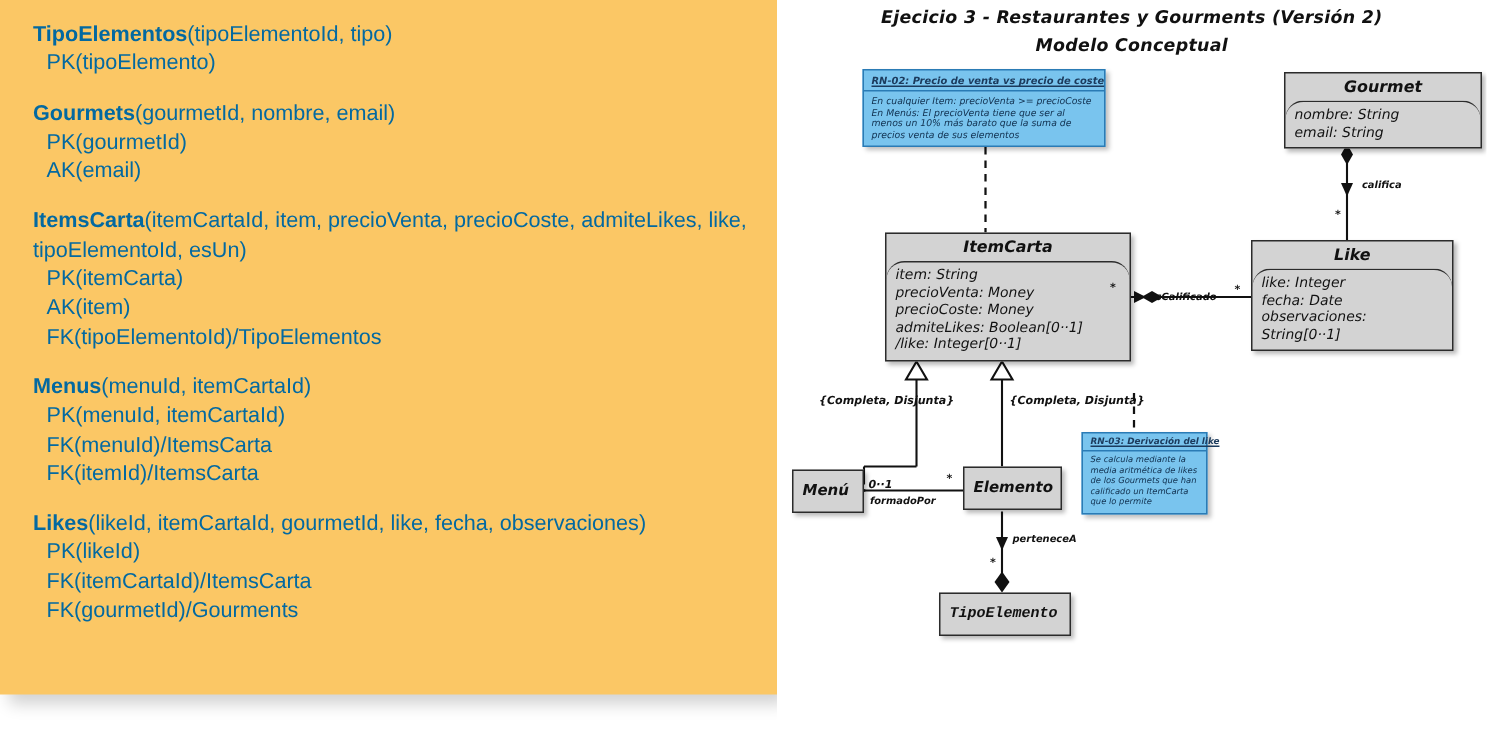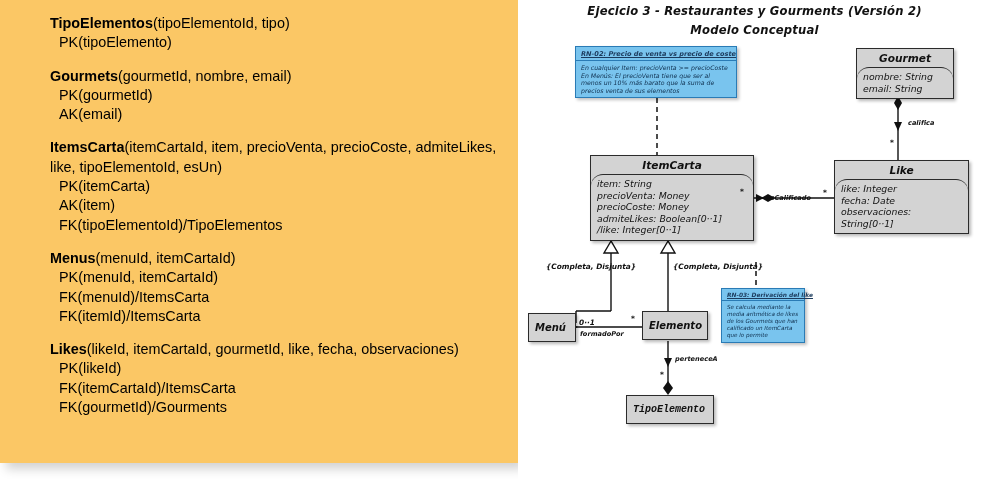--- a/index.html
+++ b/index.html
@@ -7,24 +7,23 @@
        font-family:"Liberation Sans",sans-serif;}
 
   
   #rel-panel{
     position:absolute;left:0;top:0;width:518px;height:463px;
     background:#fbc765;
     box-shadow:6px 6px 10px rgba(0,0,0,.18);
   }
   #rel-list{
     position:absolute;left:22px;top:14px;right:2px;
-    color:#000000;
+    color:#0369a1;
     font-size:14.4px;
     line-height:19.3px;
-    margin-left:28px;
   }
   .rel-group{margin-bottom:14px;}
   .rel-head{font-weight:bold;}
   .rel-head .rel-name{font-weight:bold;}
   .rel-head .rel-attrs{font-weight:normal;}
   .rel-line{padding-left:9px;font-weight:normal;}
 
   
   #uml{
     position:absolute;left:518px;top:0;width:473px;height:491px;
@@ -167,21 +166,21 @@
     <div class="nhead">RN-02: Precio de venta vs precio de coste</div>
     <div class="nbody" style="white-space:pre-line;">En cualquier Item: precioVenta &gt;= precioCoste
 En Menús: El precioVenta tiene que ser al menos un 10% más barato que la suma de precios venta de sus elementos</div>
   </div>
 
   <div class="note sm" id="note-rn03" style="left:203px;top:288px;width:84px;">
     <div class="nhead">RN-03: Derivación del like</div>
     <div class="nbody">Se calcula mediante la media aritmética de likes de los Gourmets que han calificado un ItemCarta que lo permite</div>
   </div>
 
-  <div class="cls" id="cls-gourmet" style="left:338px;top:48px;width:98px;">
+  <div class="cls" id="cls-gourmet" style="left:338px;top:48px;width:132px;">
     <div class="cname">Gourmet</div>
     <div class="sep attrs">
       <div>nombre: String</div>
       <div>email: String</div>
     </div>
   </div>
 
   <div class="cls" id="cls-itemcarta" style="left:72px;top:155px;width:164px;">
     <div class="cname">ItemCarta</div>
     <div class="sep attrs">

